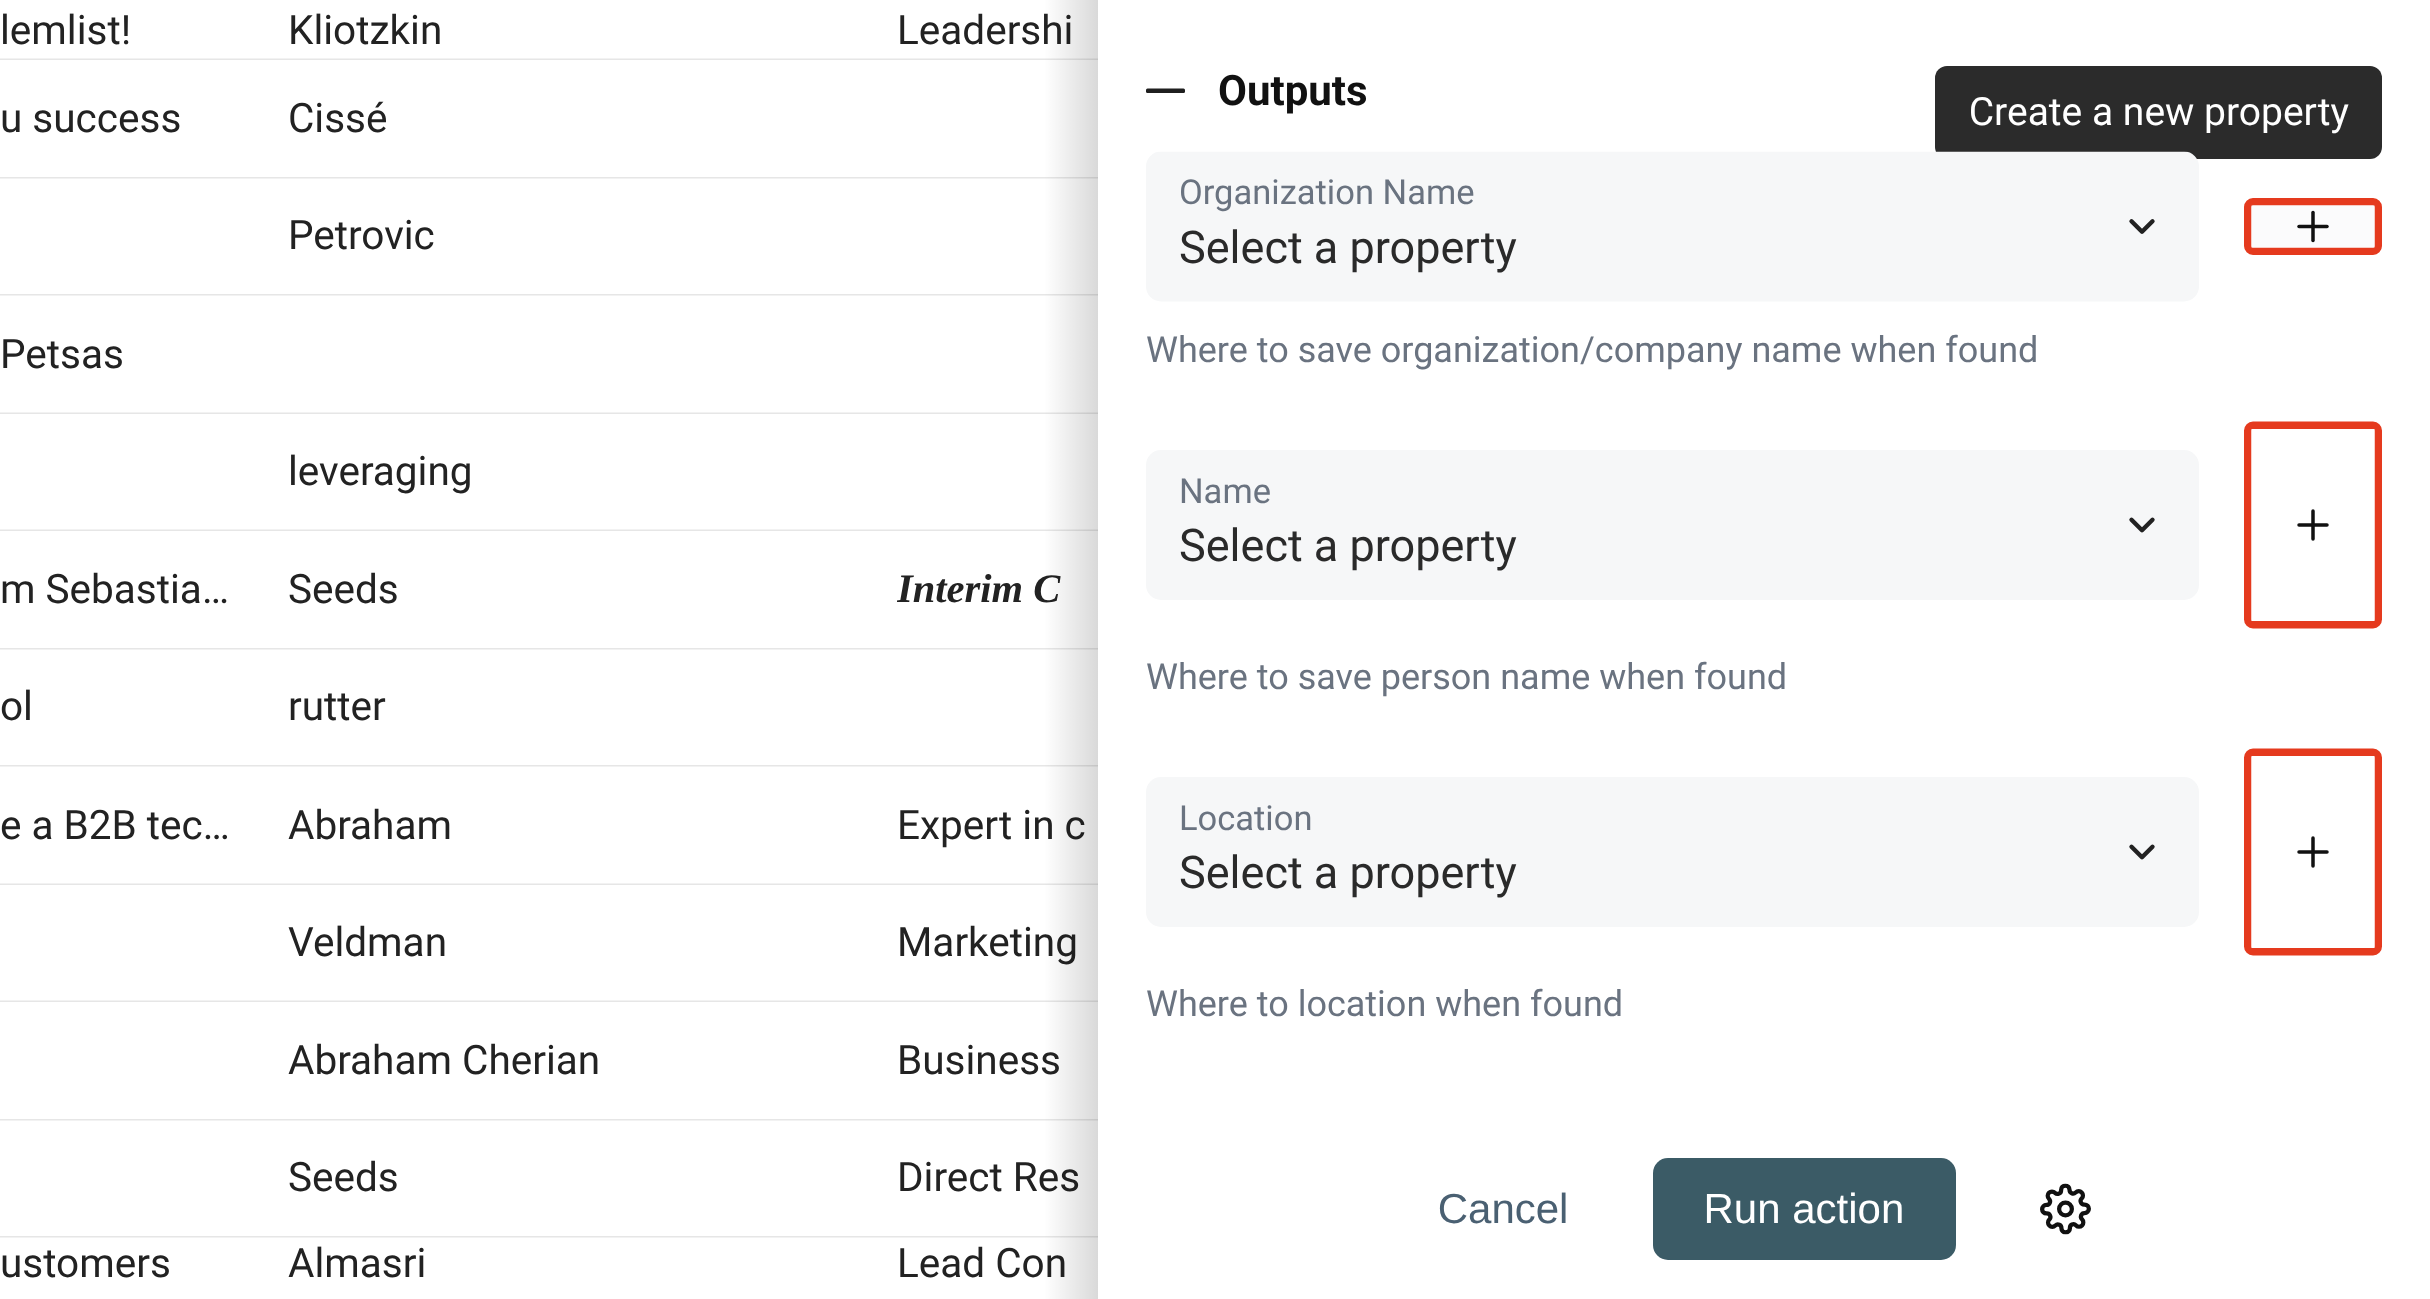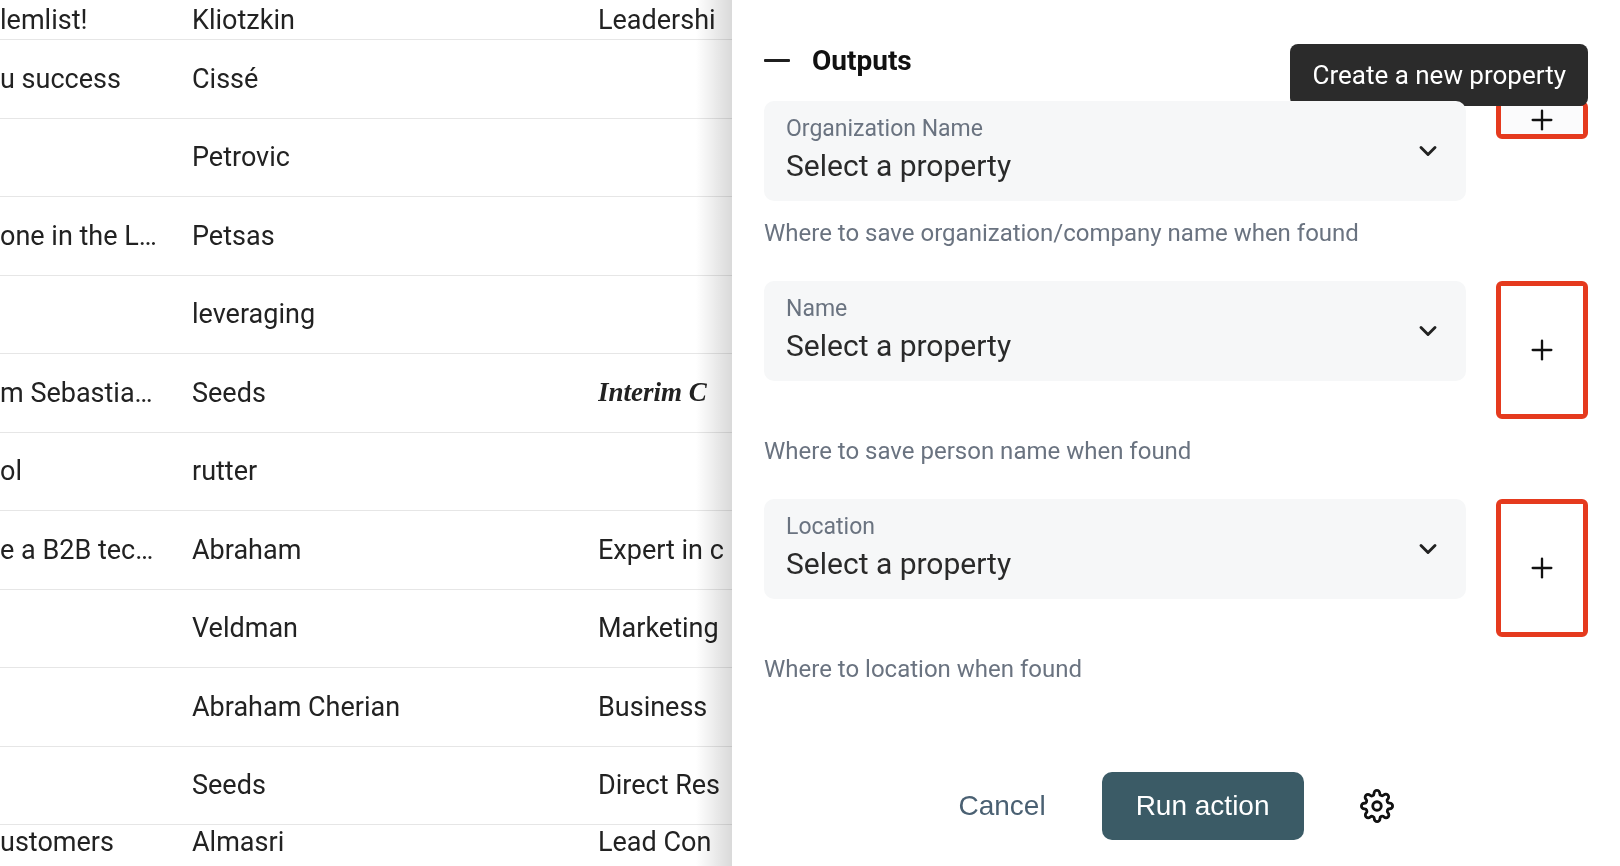--- a/index.html
+++ b/index.html
@@ -17,21 +17,21 @@
 
     .panel { flex: 1; height: 100%; background: #fff; position: relative; display: flex; flex-direction: column; }
     .panel-header { display: flex; align-items: center; padding: 44px 32px 24px 32px; }
     .collapse-icon { width: 26px; height: 3px; background: #1f1f1f; margin-right: 22px; border-radius: 1px; }
     .panel-title { font-size: 28px; font-weight: 700; color: #111; }
     .tooltip { position: absolute; top: 44px; right: 32px; background: #2b2b2b; color: #fff; font-size: 26px; padding: 16px 22px; border-radius: 8px; white-space: nowrap; }
 
     .panel-body { flex: 1; overflow: auto; padding: 0 32px; }
 
     .output-block { margin-bottom: 34px; }
-    .output-row { display: flex; align-items: flex-start; gap: 30px; }
+    .output-row { display: flex; align-items: center; gap: 30px; }
     .select-field { flex: 1; background: #f6f7f8; border-radius: 10px; padding: 14px 22px 18px 22px; display: flex; flex-direction: column; position: relative; }
     .field-label { font-size: 23px; color: #6a7380; margin-bottom: 6px; }
     .field-value { font-size: 30px; color: #2a2a2a; }
     .chevron-wrap { position: absolute; right: 24px; top: 50%; transform: translateY(-50%); }
     .chevron-wrap svg { width: 28px; height: 28px; display: block; }
     .add-btn-wrap { width: 92px; display: flex; align-items: stretch; }
     .add-btn-highlight { border: 5px solid #e53a1e; border-radius: 6px; width: 100%; display: flex; }
     .add-btn { flex: 1; background: #fff; display: flex; align-items: center; justify-content: center; cursor: pointer; }
     .add-btn.light { background: #fbfbfc; }
     .plus-icon svg { width: 28px; height: 28px; display: block; }
@@ -58,21 +58,20 @@
           <div class="col1">u success</div>
           <div class="col2">Cissé</div>
           <div class="col3"></div>
         </div>
         <div class="row">
           <div class="col1"></div>
           <div class="col2">Petrovic</div>
           <div class="col3"></div>
         </div>
         <div class="row">
-          <div class="col1">one in the L…</div>
           <div class="col2">Petsas</div>
           <div class="col3"></div>
         </div>
         <div class="row">
           <div class="col1"></div>
           <div class="col3">leveraging</div>
         </div>
         <div class="row">
           <div class="col1">m Sebastia…</div>
           <div class="col2">Seeds</div>

